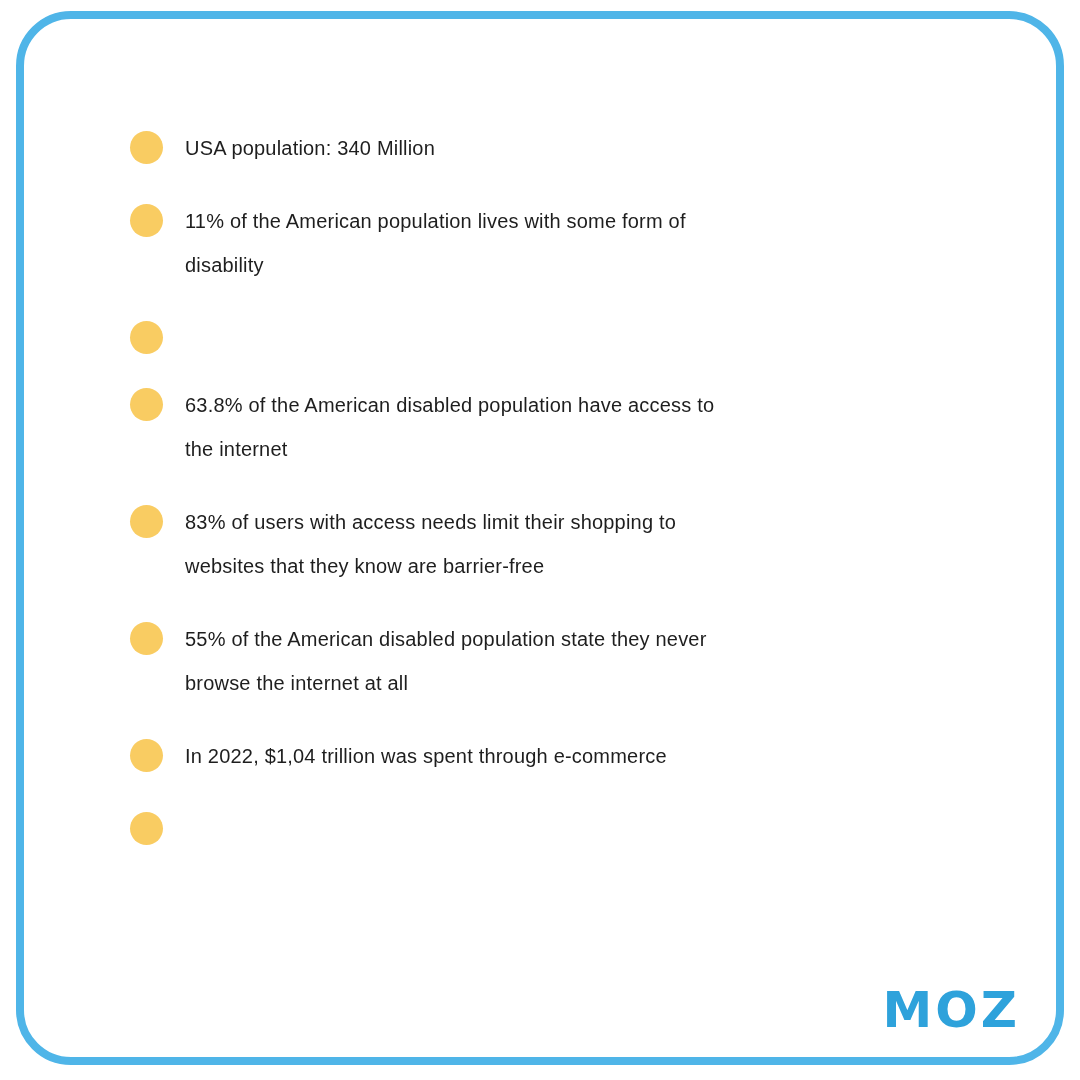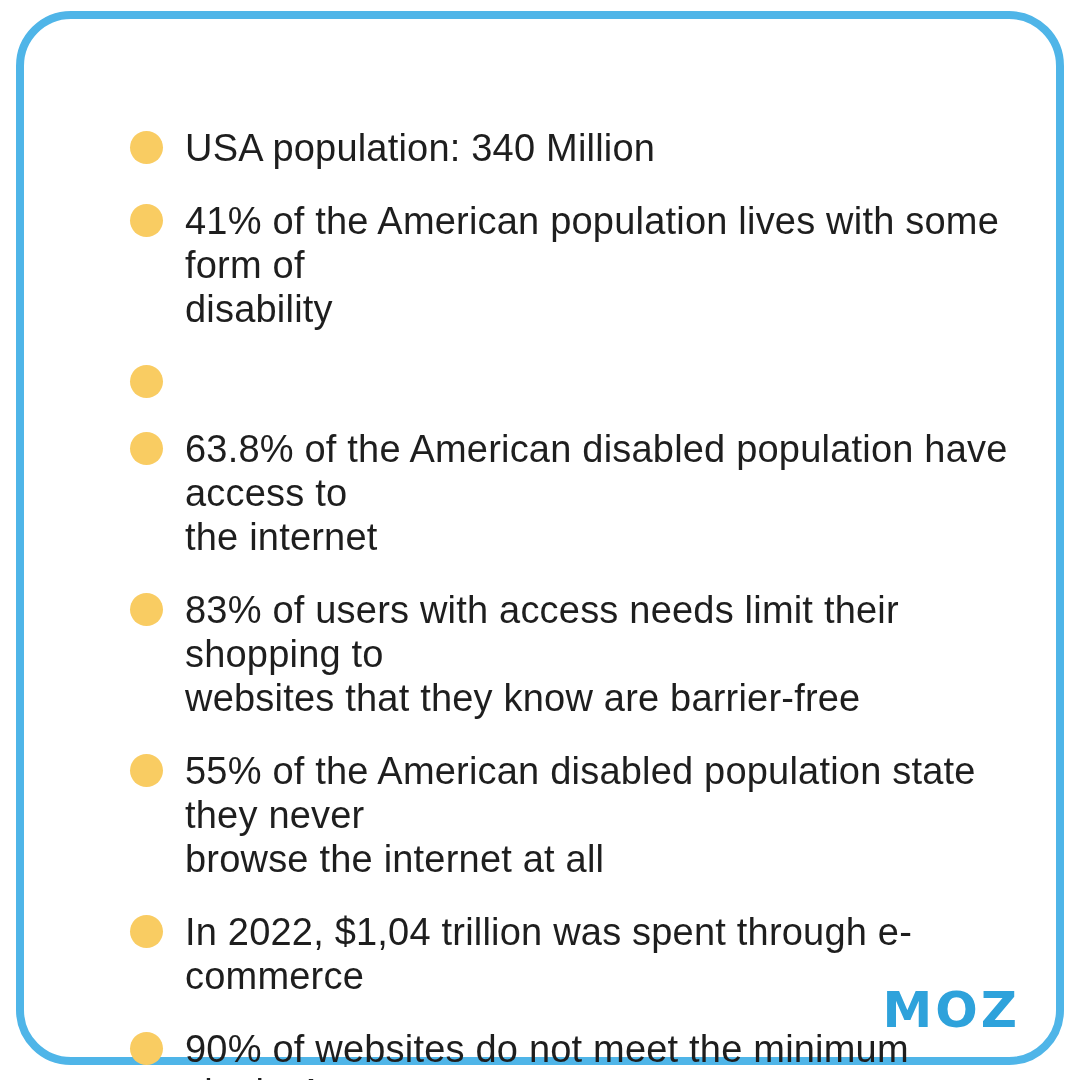--- a/index.html
+++ b/index.html
@@ -49,21 +49,21 @@
   .bullet-dot {
     flex: 0 0 33px;
     width: 33px;
     height: 33px;
     border-radius: 50%;
     background: var(--bullet-yellow);
     margin-top: 5px;
     margin-right: 22px;
   }
   .stat-text {
-    font-size: 38px;
+    font-size: 20px;
     line-height: 44px;
     color: var(--text-dark);
     letter-spacing: 0.2px;
     white-space: pre-line;
   }
   .moz-logo {
     position: absolute;
     right: 60px;
     bottom: 45px;
     font-family: "DejaVu Sans", sans-serif;
@@ -80,21 +80,21 @@
 
 <div class="card-border"></div>
 
 <ul class="stats-list">
   <li class="stat-item">
     <span class="bullet-dot"></span>
     <span class="stat-text">USA population: 340 Million</span>
   </li>
   <li class="stat-item">
     <span class="bullet-dot"></span>
-    <span class="stat-text">41% of the American population lives with some form of
+    <span class="stat-text">11% of the American population lives with some form of
 disability</span>
   </li>
   <li class="stat-item">
     <span class="bullet-dot"></span>
   </li>
   <li class="stat-item">
     <span class="bullet-dot"></span>
     <span class="stat-text">63.8% of the American disabled population have access to
 the internet</span>
   </li>
@@ -107,18 +107,16 @@
     <span class="bullet-dot"></span>
     <span class="stat-text">55% of the American disabled population state they never
 browse the internet at all</span>
   </li>
   <li class="stat-item">
     <span class="bullet-dot"></span>
     <span class="stat-text">In 2022, $1,04 trillion was spent through e-commerce</span>
   </li>
   <li class="stat-item">
     <span class="bullet-dot"></span>
-    <span class="stat-text">90% of websites do not meet the minimum single-A
-compliance with the WCAG set by W3C</span>
   </li>
 </ul>
 
 <div class="moz-logo">MOZ</div>
 
 </body></html>

